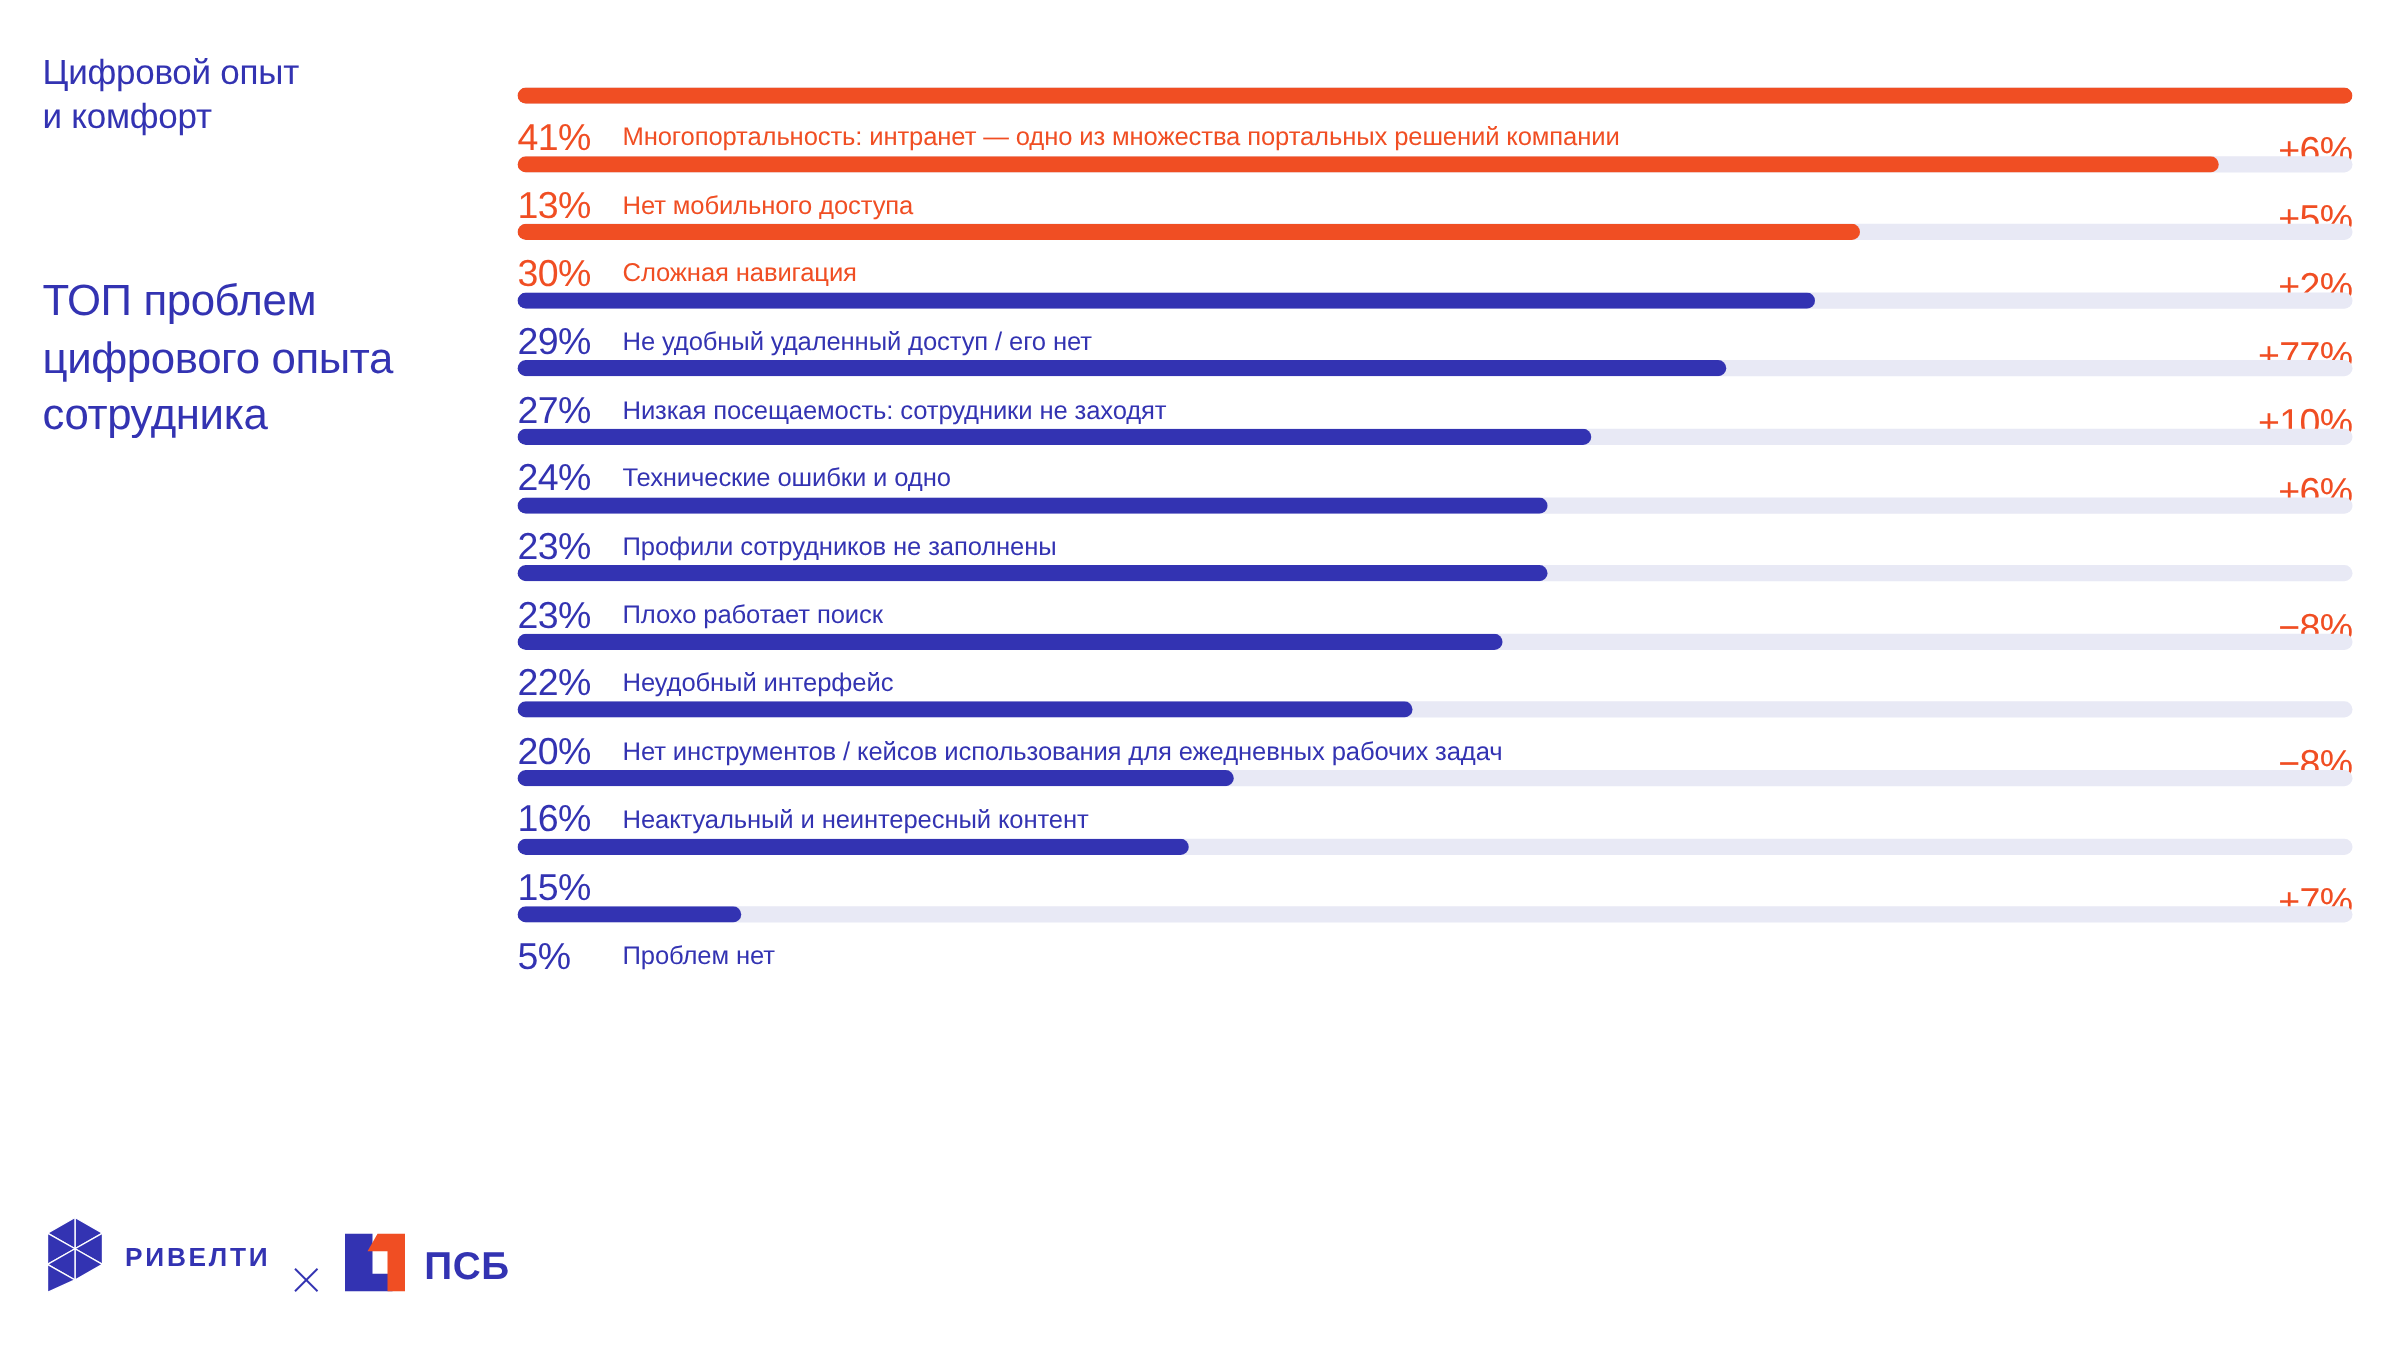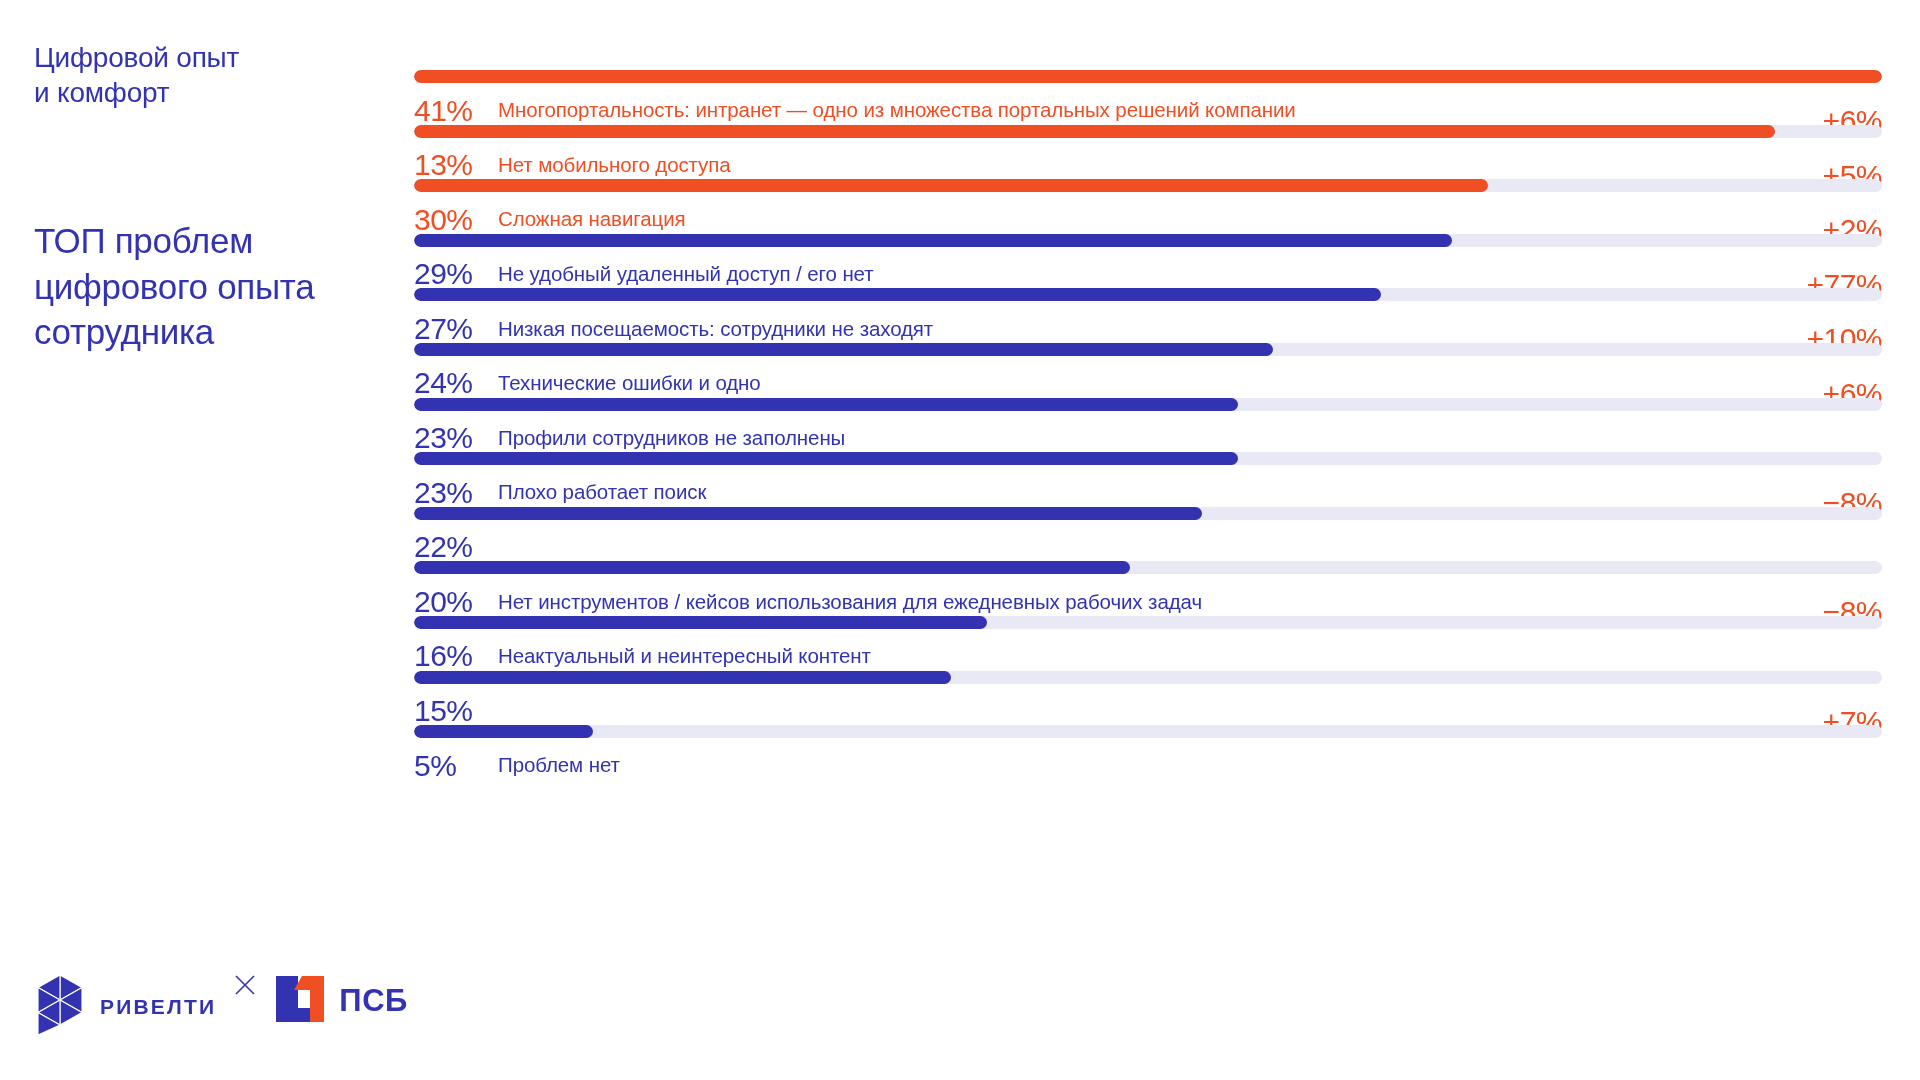--- a/index.html
+++ b/index.html
@@ -105,21 +105,21 @@
   
   .footer {
     position: absolute;
     left: 0; right: 0;
     bottom: 0; height: 130px;
   }
   .logo-group {
     position: absolute;
     left: 34px; bottom: 40px;
     display: flex;
-    align-items: flex-start;
+    align-items: flex-end;
     gap: 18px;
   }
   .rivelti-lock { display: flex; align-items: center; gap: 14px; }
   .rivelti-word {
     color: #3333b2;
     font-size: 21px;
     font-weight: bold;
     letter-spacing: 2.2px;
   }
   .cross-icon { color: #3333b2; }
@@ -231,20 +231,21 @@
           <span class="label">Плохо работает поиск</span>
           <span class="delta">−8%</span>
         </div>
       </div>
       <div class="row blue">
         <div class="track">
           <div class="fill blue" style="width: 53.6585%;"></div>
         </div>
         <div class="row-text">
           <span class="pct">22%</span>
+          <span class="label">Неудобный интерфейс</span>
         </div>
       </div>
       <div class="row blue">
         <div class="track">
           <div class="fill blue" style="width: 48.7805%;"></div>
         </div>
         <div class="row-text">
           <span class="pct">20%</span>
           <span class="label">Нет инструментов / кейсов использования для ежедневных рабочих задач</span>
           <span class="delta">−8%</span>

